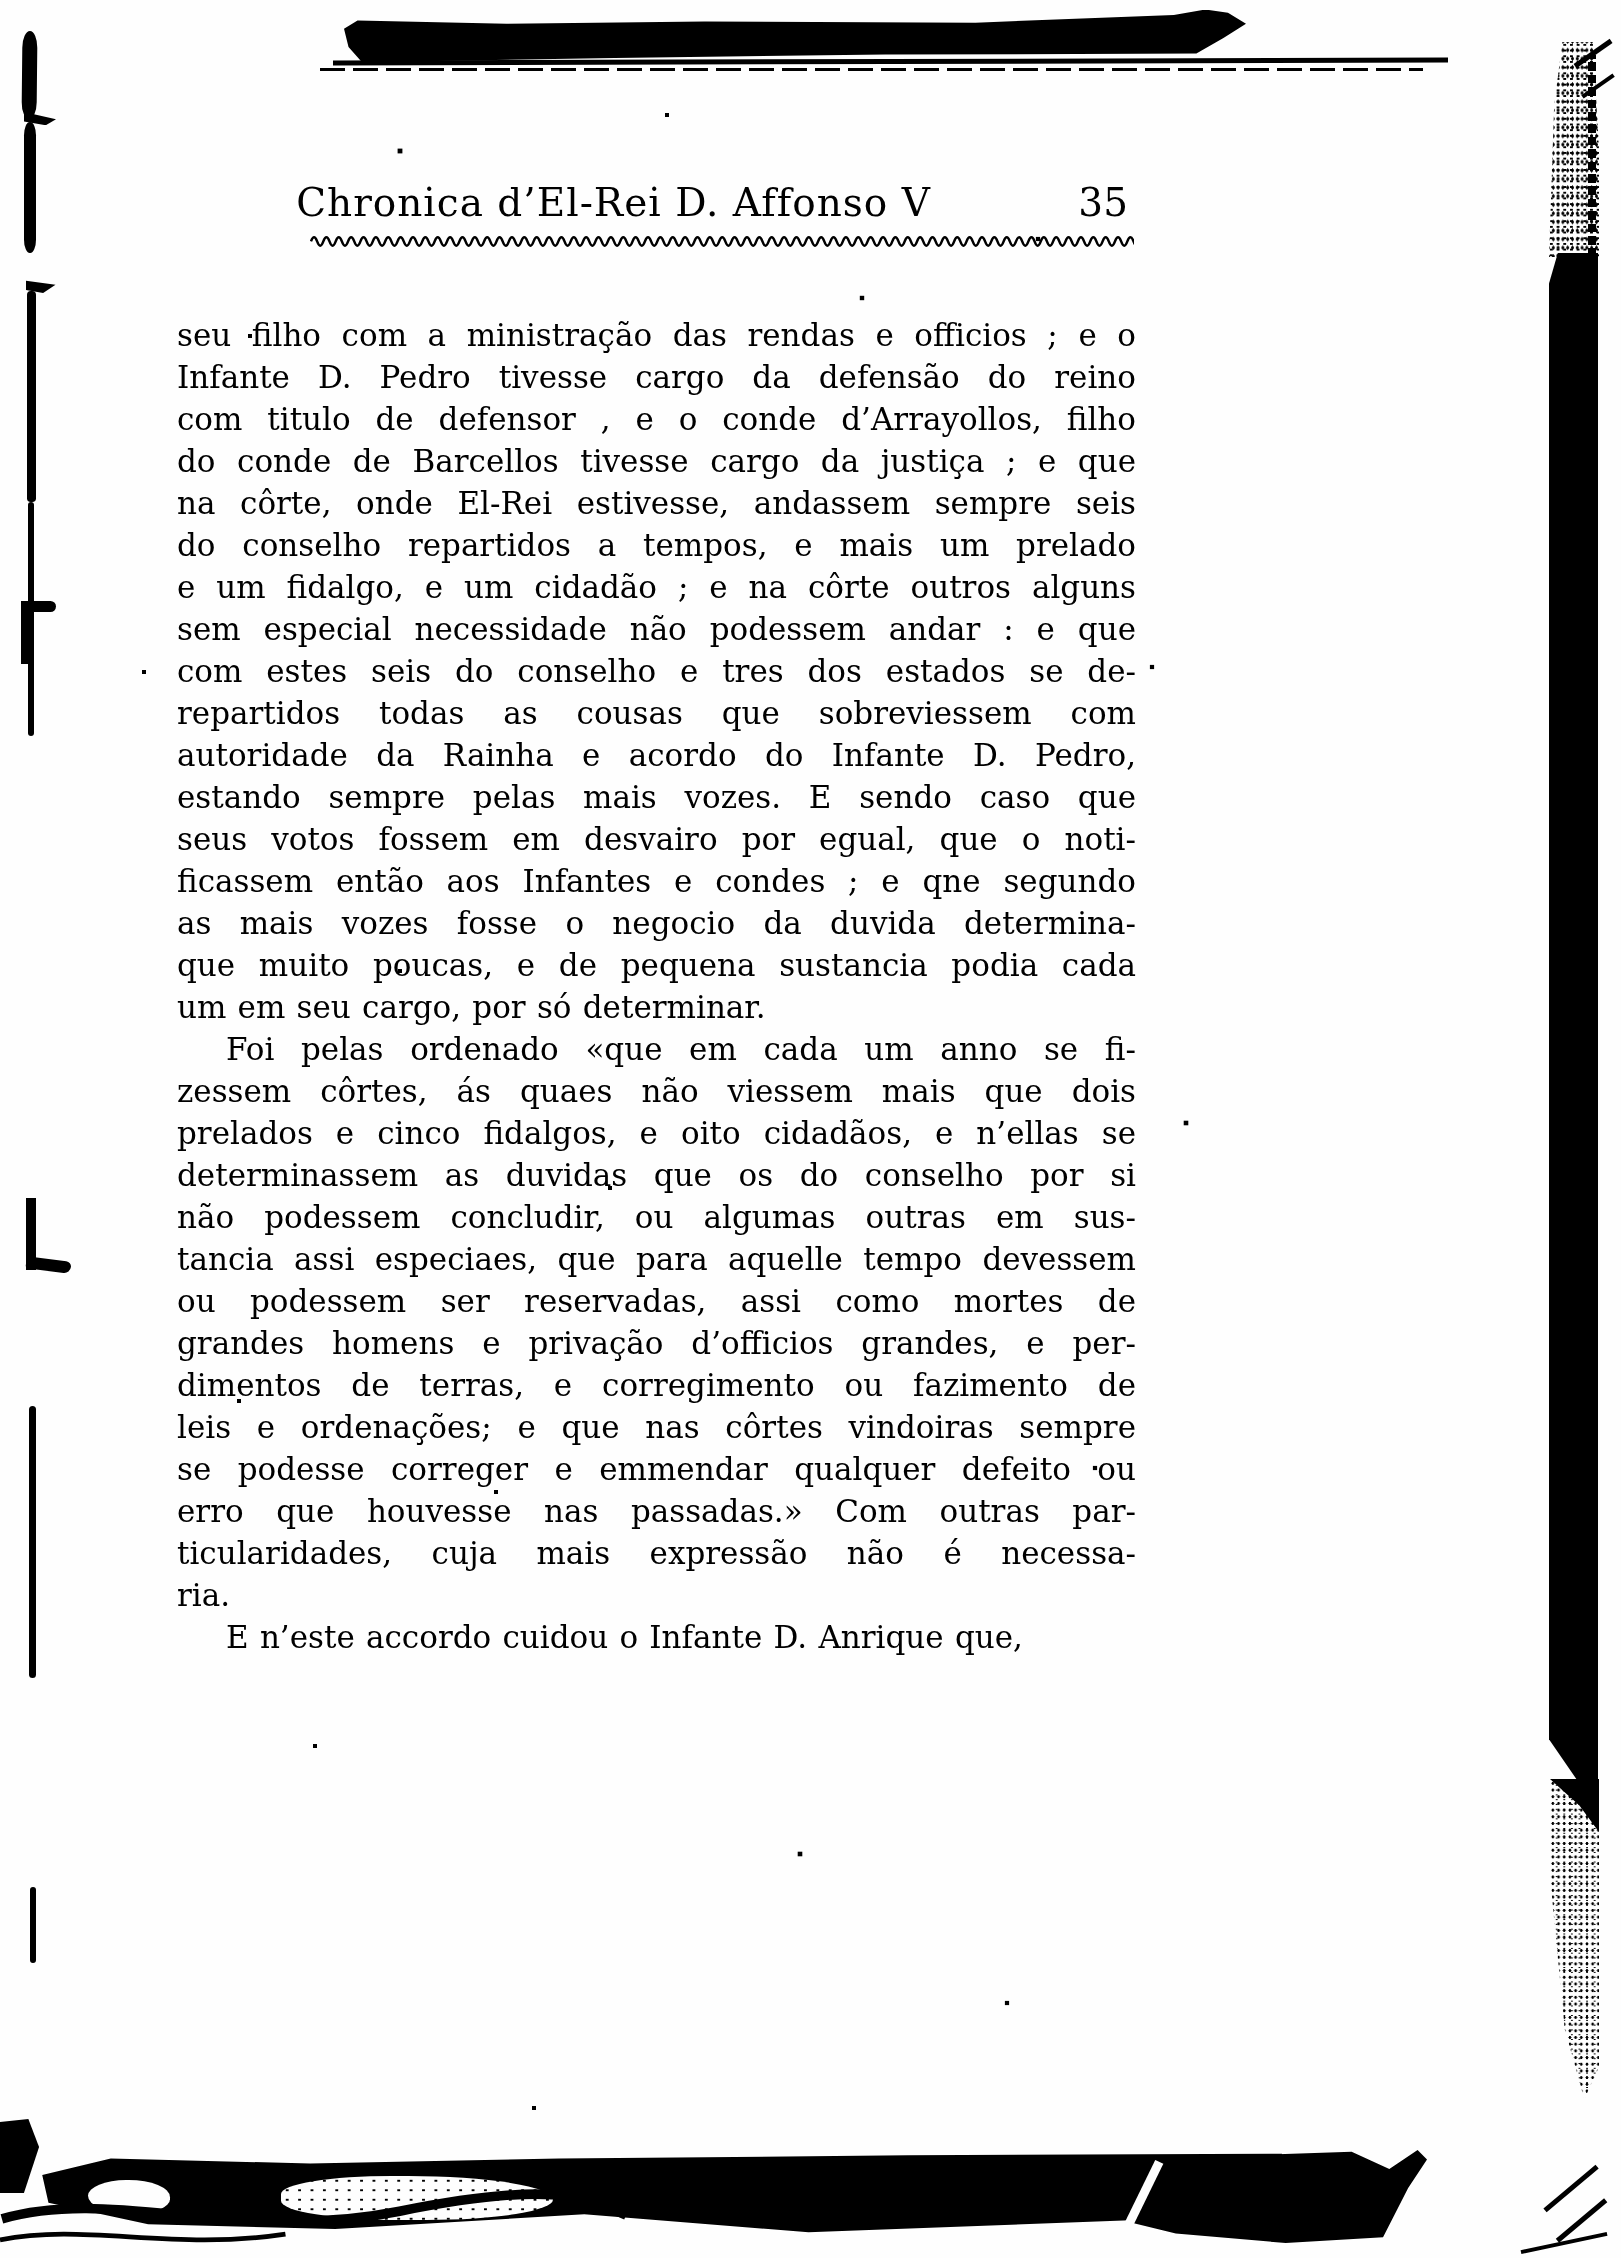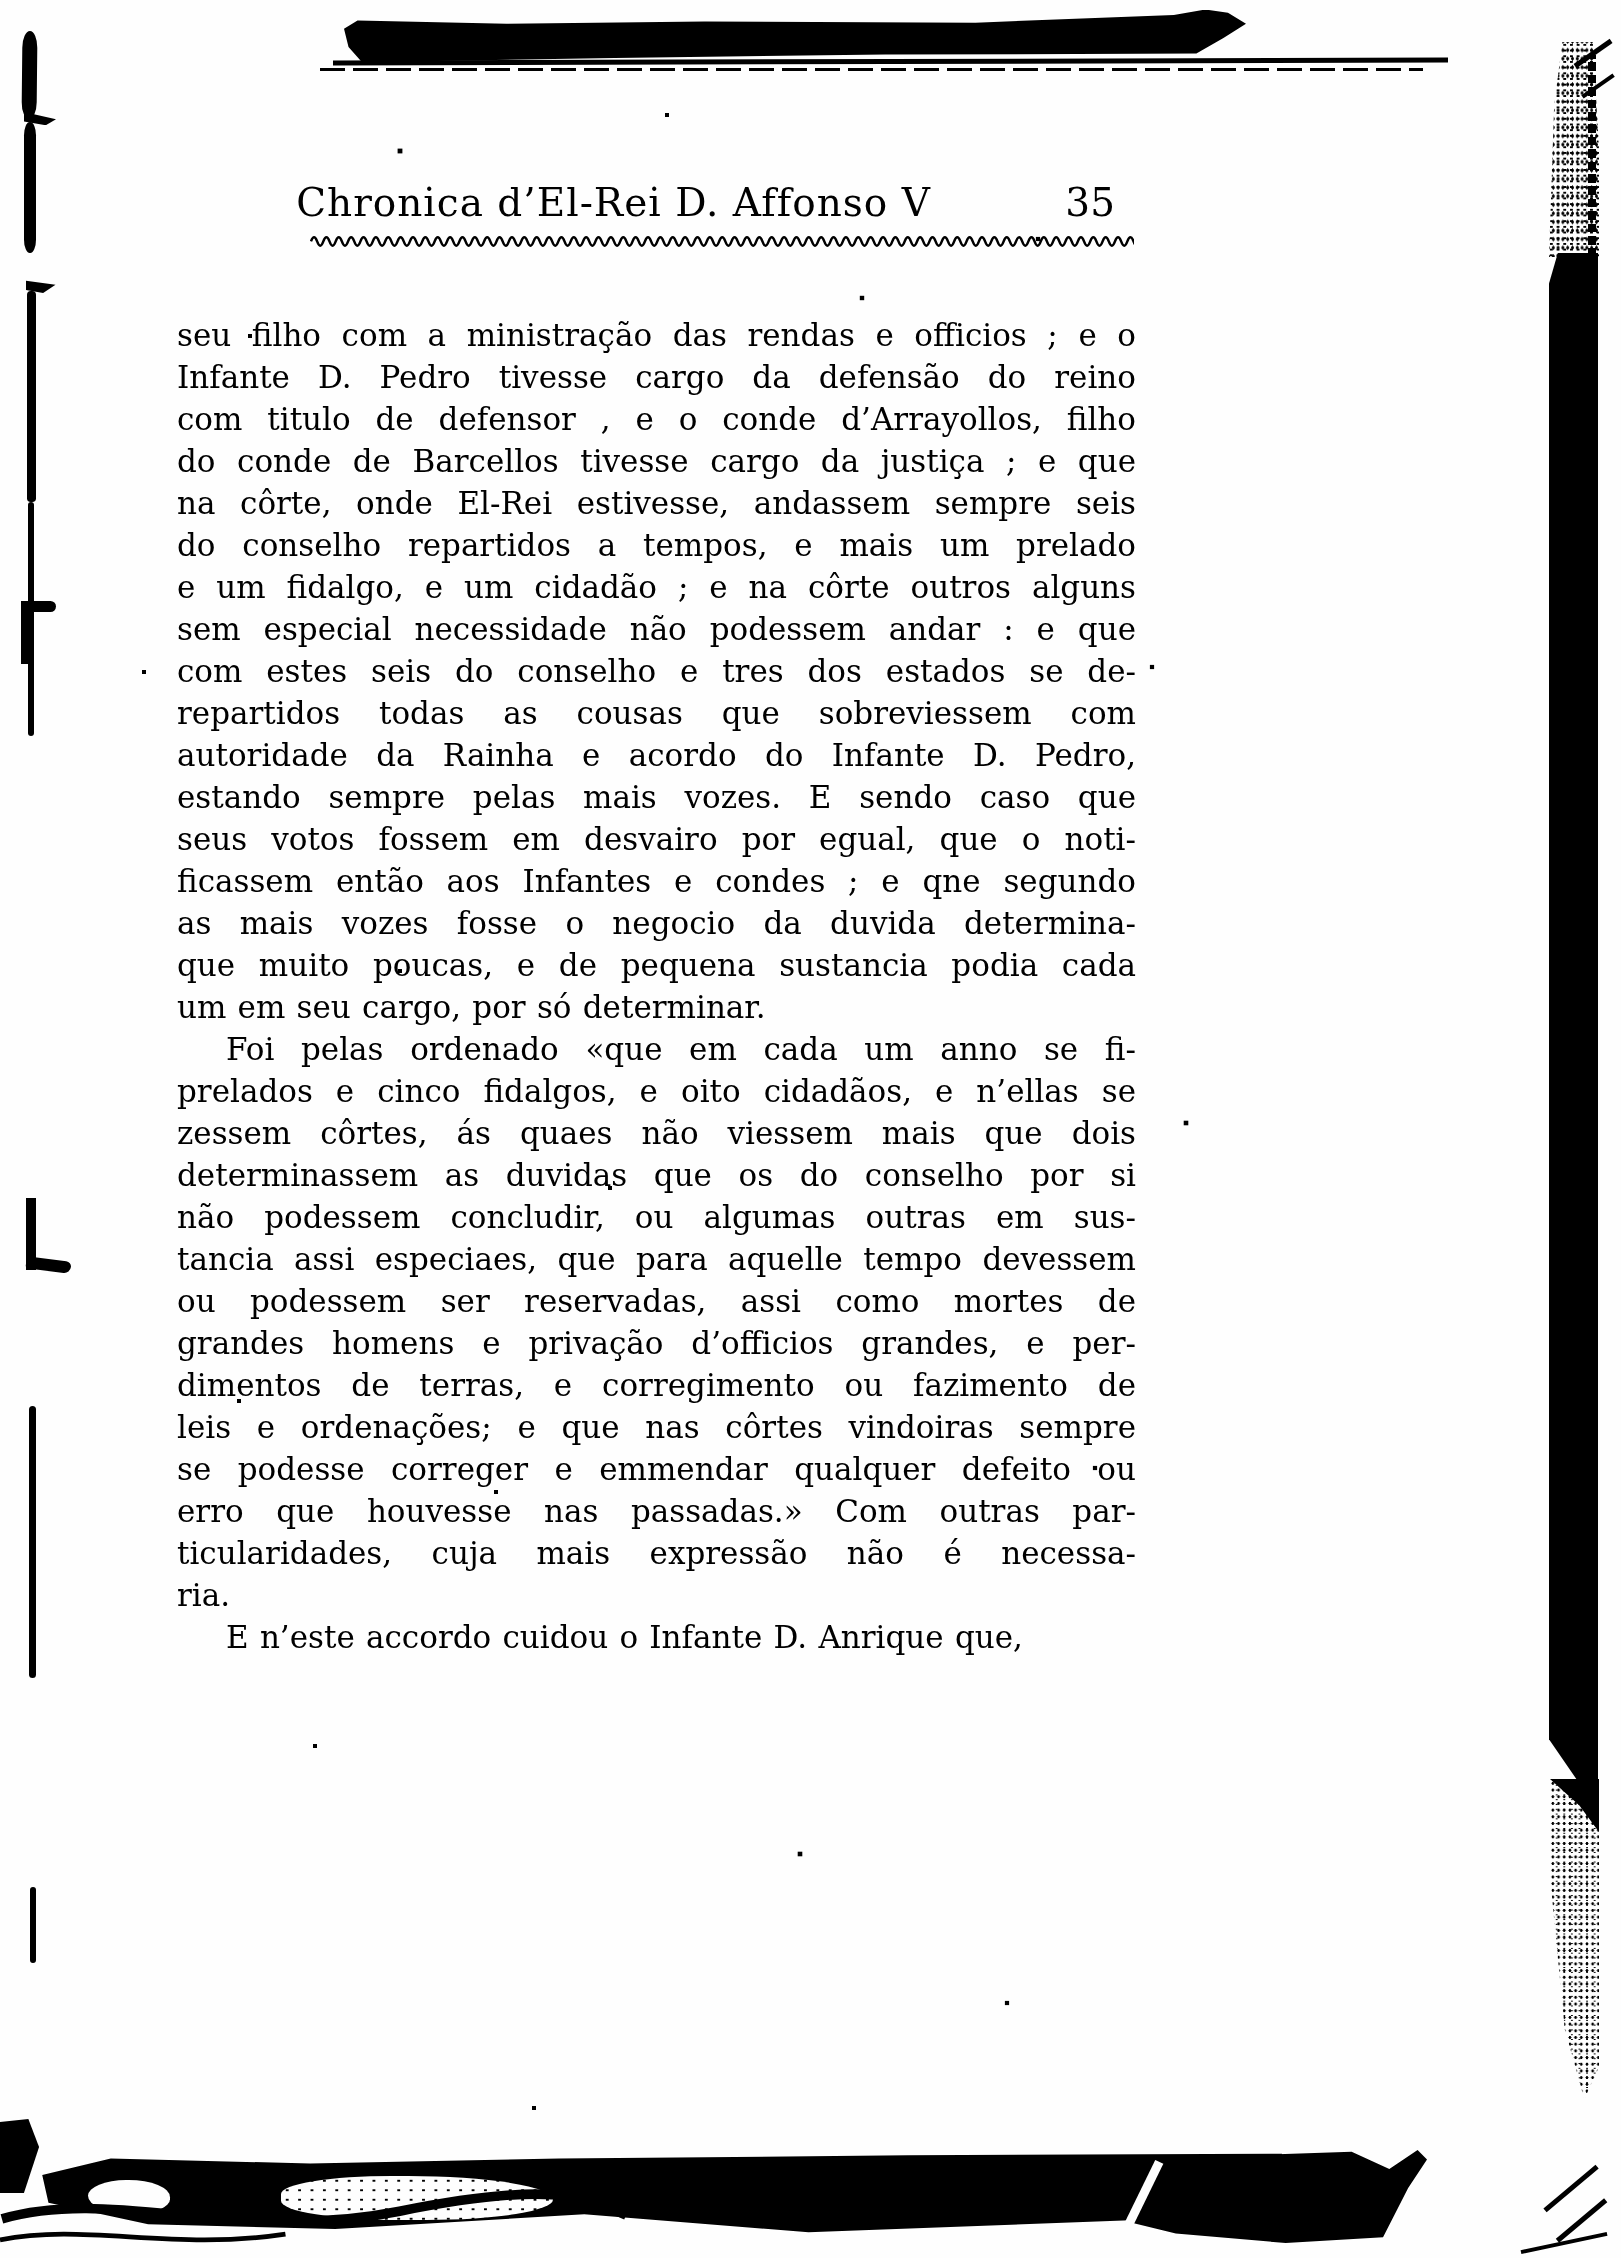--- a/index.html
+++ b/index.html
@@ -21,21 +21,21 @@
     width: 959px; height: 51px;
     font-size: 39px;
     line-height: 48px;
   }
   .running-title {
     position: absolute; left: 0; right: 86px;
     text-align: center;
     letter-spacing: 1px;
     white-space: nowrap;
   }
-  .page-number { position: absolute; right: 21px; top: 0; }
+  .page-number { position: absolute; right: 8px; top: 0; }
 
   .wavy-rule { position: absolute; left: 310px; top: 231px; width: 824px; height: 19px; }
 
   
   .body-text {
     position: absolute;
     left: 177px; top: 314px;
     width: 959px;
     font-size: 31px;
     line-height: 42px;
@@ -171,22 +171,22 @@
       <div class="line">com estes seis do conselho e tres dos estados se de-</div>
       <div class="line">repartidos todas as cousas que sobreviessem com</div>
       <div class="line">autoridade da Rainha e acordo do Infante D. Pedro,</div>
       <div class="line">estando sempre pelas mais vozes. E sendo caso que</div>
       <div class="line">seus votos fossem em desvairo por egual, que o noti-</div>
       <div class="line">ficassem então aos Infantes e condes ; e qne segundo</div>
       <div class="line">as mais vozes fosse o negocio da duvida determina-</div>
       <div class="line">que muito poucas, e de pequena sustancia podia cada</div>
       <div class="line last">um em seu cargo, por só determinar.</div>
       <div class="line indent">Foi pelas ordenado «que em cada um anno se fi-</div>
+      <div class="line">zessem côrtes, ás quaes não viessem mais que dois</div>
       <div class="line">prelados e cinco fidalgos, e oito cidadãos, e n’ellas se</div>
-      <div class="line">zessem côrtes, ás quaes não viessem mais que dois</div>
       <div class="line">determinassem as duvidas que os do conselho por si</div>
       <div class="line">não podessem concludir, ou algumas outras em sus-</div>
       <div class="line">tancia assi especiaes, que para aquelle tempo devessem</div>
       <div class="line">ou podessem ser reservadas, assi como mortes de</div>
       <div class="line">grandes homens e privação d’officios grandes, e per-</div>
       <div class="line">dimentos de terras, e corregimento ou fazimento de</div>
       <div class="line">leis e ordenações; e que nas côrtes vindoiras sempre</div>
       <div class="line">se podesse correger e emmendar qualquer defeito ou</div>
       <div class="line">erro que houvesse nas passadas.» Com outras par-</div>
       <div class="line">ticularidades, cuja mais expressão não é necessa-</div>

